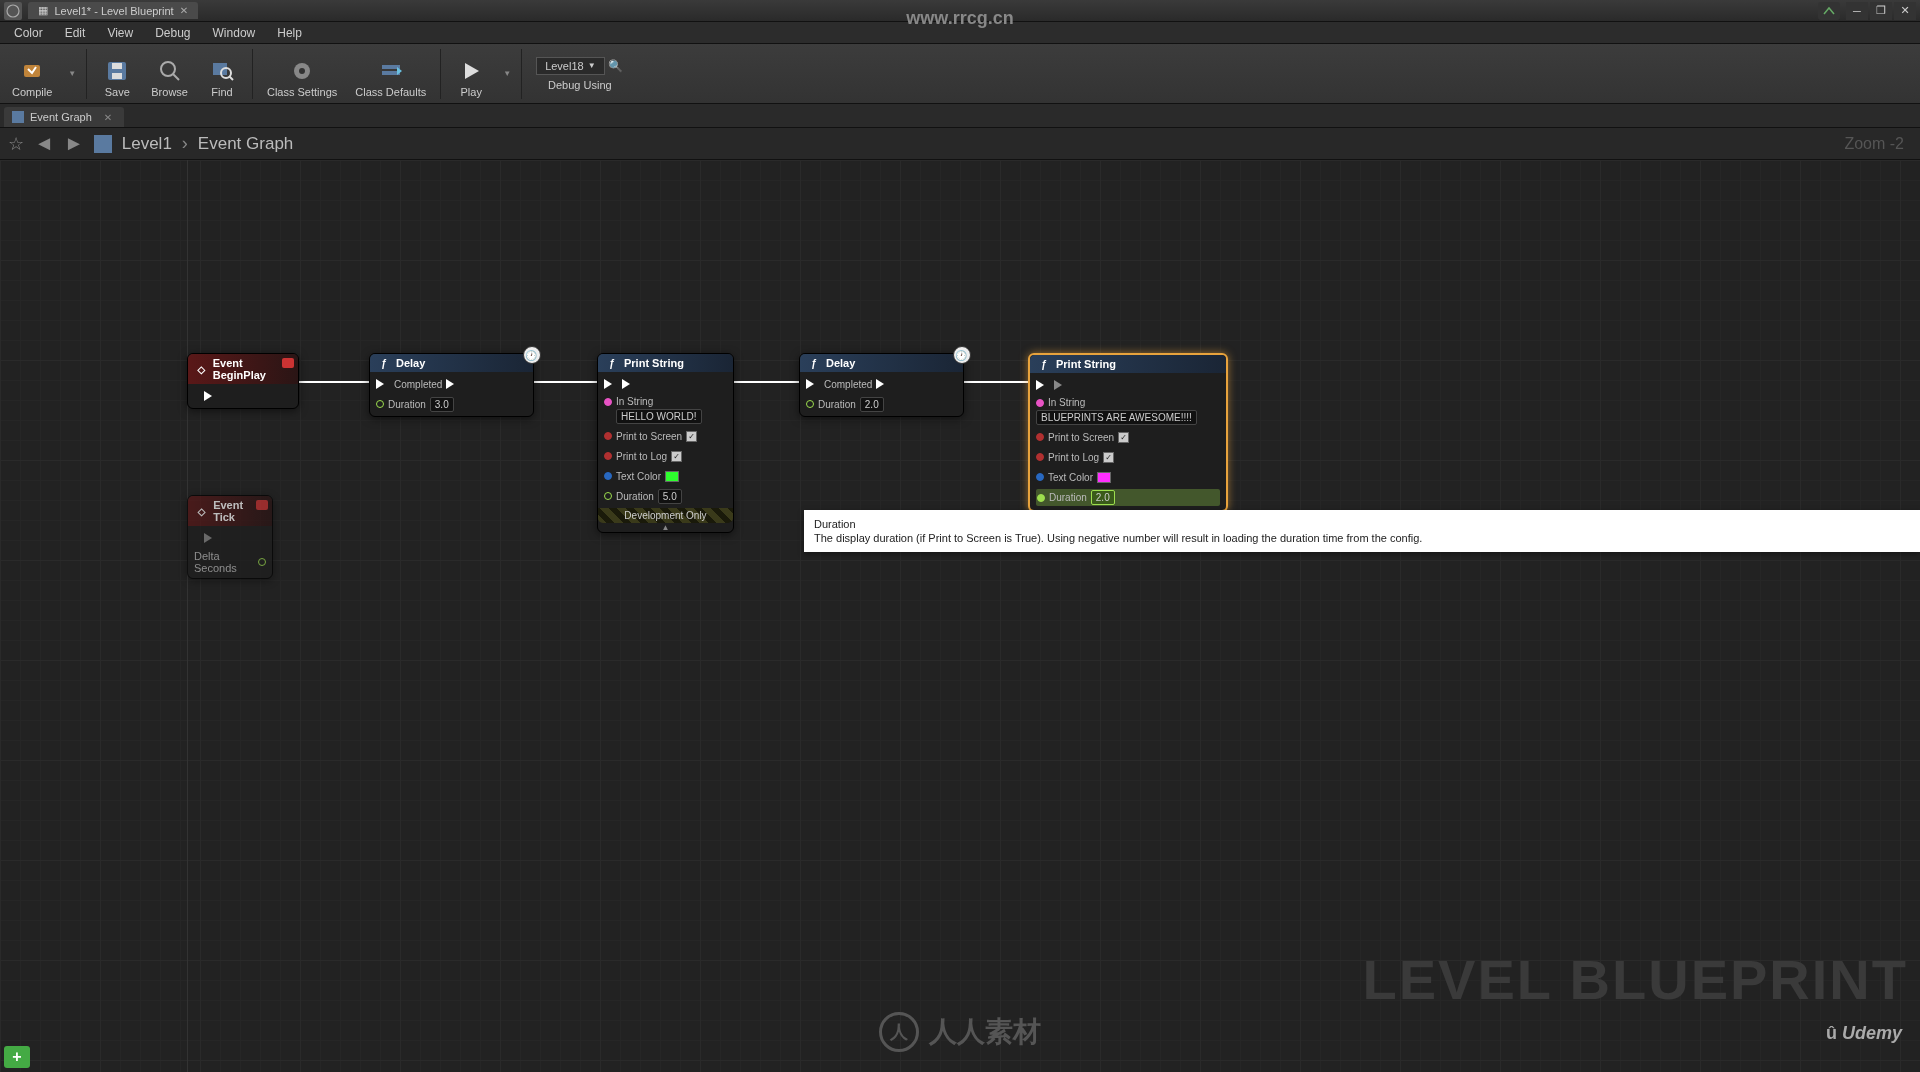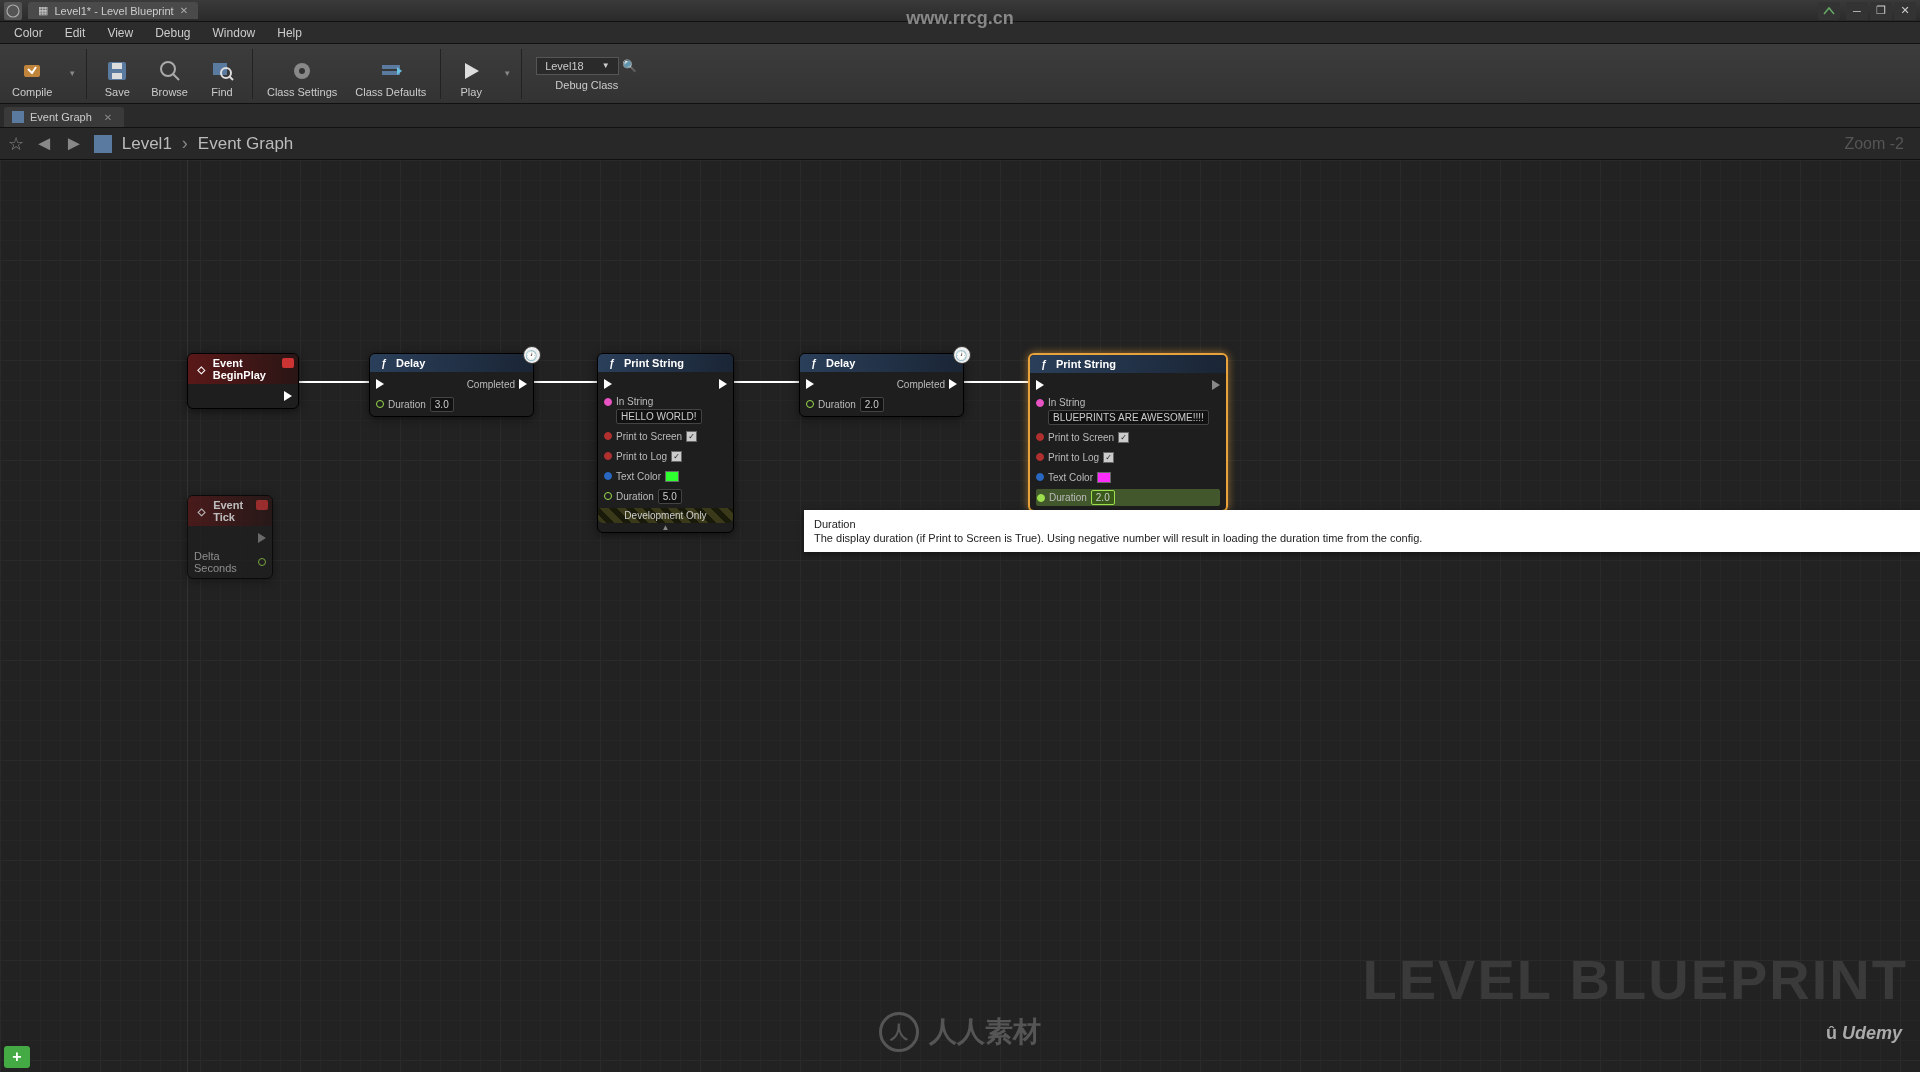--- a/index.html
+++ b/index.html
@@ -20,21 +20,21 @@
 .menubar span { padding: 2px 10px; font-size: 12px; }
 
 
 .toolbar { height: 60px; background: linear-gradient(#3c3c3c, #333); display: flex; align-items: center; padding: 0 4px; border-bottom: 1px solid #111; gap: 2px; }
 .toolbar .tool-btn { display: flex; flex-direction: column; align-items: center; justify-content: flex-end; padding: 4px 8px; height: 56px; min-width: 48px; gap: 2px; }
 .toolbar .tool-icon { width: 26px; height: 26px; display: flex; align-items: center; justify-content: center; font-size: 20px; }
 .toolbar .tool-label { font-size: 11px; }
 .toolbar .divider { width: 1px; height: 50px; background: #222; margin: 0 4px; }
 .toolbar .dropdown-arrow { font-size: 8px; color: #888; margin-left: 2px; align-self: center; padding: 0 4px;}
 .debug-filter { display:flex; flex-direction:column; align-items:center; gap:4px; padding: 4px 8px;}
-.debug-filter .combo { background:#2a2a2a; border:1px solid #555; padding:2px 8px; font-size:11px; display:flex; align-items:center; gap:18px;justify-content:space-between;}
+.debug-filter .combo { background:#2a2a2a; border:1px solid #555; padding:2px 8px; font-size:11px; display:flex; align-items:center; gap:4px;justify-content:space-between;}
 .debug-filter .combo .dd-arrow{font-size:8px;}
 .debug-filter .lbl { font-size:11px; }
 .debug-filter-row { display:flex; align-items:center; gap:4px;}
 .debug-search-icon { font-size:12px; color:#999;}
 
 
 .tab-row { height: 24px; background: #2a2a2a; display: flex; align-items: flex-end; padding: 0 4px; border-bottom: 1px solid #111; }
 .tab-row .graph-tab { background: #3a3a3a; padding: 4px 12px 4px 8px; font-size: 11px; border-radius: 3px 3px 0 0; display: flex; align-items: center; gap: 6px; }
 .tab-row .graph-tab .tab-icon { width:12px; height:12px; background:#5a7aa0; }
 .tab-row .graph-tab .close-x { font-size:10px; color:#888; margin-left:6px;}
@@ -63,21 +63,21 @@
 .node { position: absolute; background: #1e1e1e; border: 1px solid #000; border-radius: 6px; box-shadow: 0 2px 8px rgba(0,0,0,0.5); }
 .node.selected { border: 2px solid #e8a33d; box-shadow: 0 0 8px rgba(232,163,61,0.6); }
 .node-header { padding: 3px 8px; font-size: 11px; font-weight: bold; border-radius: 5px 5px 0 0; display: flex; align-items: center; gap: 6px; }
 .node-header.event { background: linear-gradient(90deg, #5a1818, #2a1515); color: #fff; }
 .node-header.func { background: linear-gradient(90deg, #2a3f5a, #1a2535); color: #fff; }
 .node-header .hdr-icon { width:12px; height:12px; display:flex; align-items:center; justify-content:center; font-size:10px;}
 .node-header .hdr-icon.event-ic { background:transparent; }
 .node-header .custom-badge { position:absolute; right:4px; top:4px; width:12px; height:10px; background:#cc3333; border-radius:2px;}
 .node-header .clock-badge { position:absolute; right:-8px; top:-8px; width:18px; height:18px; background:#eee; border-radius:50%; border:1px solid #333; display:flex; align-items:center; justify-content:center; font-size:10px; color:#333;}
 .node-body { padding: 4px 6px; display: flex; flex-direction: column; gap: 4px; }
-.node-row { display: flex; align-items: center; justify-content: space-between; font-size: 10px; min-height: 16px; gap: 10px;}
+.node-row { display: flex; align-items: center; font-size: 10px; min-height: 16px; gap: 10px;}
 .pin { display: flex; align-items: center; gap: 4px; }
 .pin-right { justify-content:flex-end;}
 .pin-dot { width: 8px; height: 8px; border-radius: 50%; border: 1px solid; }
 .pin-exec { width: 0; height: 0; border-top: 5px solid transparent; border-bottom: 5px solid transparent; }
 .pin-exec.out { border-left: 8px solid #fff; }
 .pin-exec.in { border-left: 8px solid #fff; }
 .pin-float { border-color: #9dde4e; background:#9dde4e;}
 .pin-float-empty { border-color: #9dde4e; background:transparent;}
 .pin-string { border-color: #e853c4; background:#e853c4;}
 .pin-bool { border-color: #b03030; background:#b03030;}
@@ -222,21 +222,21 @@
   <span class="dropdown-arrow">▼</span>
   <div class="divider"></div>
   <div class="debug-filter">
     <div class="debug-filter-row">
       <div class="combo">
         <span>Level18</span>
         <span class="dd-arrow">▼</span>
       </div>
       <span class="debug-search-icon">🔍</span>
     </div>
-    <div class="lbl">Debug Class</div>
+    <div class="lbl">Debug Using</div>
   </div>
 </div>
 
 <div class="tab-row">
   <div class="graph-tab">
     <div class="tab-icon"></div>
     <span>Event Graph</span>
     <span class="close-x">✕</span>
   </div>
 </div>
@@ -397,21 +397,21 @@
         <div class="pin pin-right">
             <div class="pin-exec out" style="border-left-color:#888;"></div>
           </div>
       </div>
       <div class="node-row">
         <div class="pin" style="flex-direction:column;align-items:flex-start;gap:2px;">
           <div style="display:flex;align-items:center;gap:4px;">
               <div class="pin-dot pin-string"></div>
               <span class="pin-label">In String</span>
             </div>
-          <span class="value-box" style="margin-left:12px;">BLUEPRINTS ARE AWESOME!!!!</span>
+          <span class="value-box" style="">BLUEPRINTS ARE AWESOME!!!!</span>
         </div>
       </div>
       <div class="node-row">
         <div class="pin">
             <div class="pin-dot pin-bool"></div>
             <span class="pin-label">Print to Screen</span>
             <div class="checkbox">✓</div>
           </div>
       </div>
       <div class="node-row">

